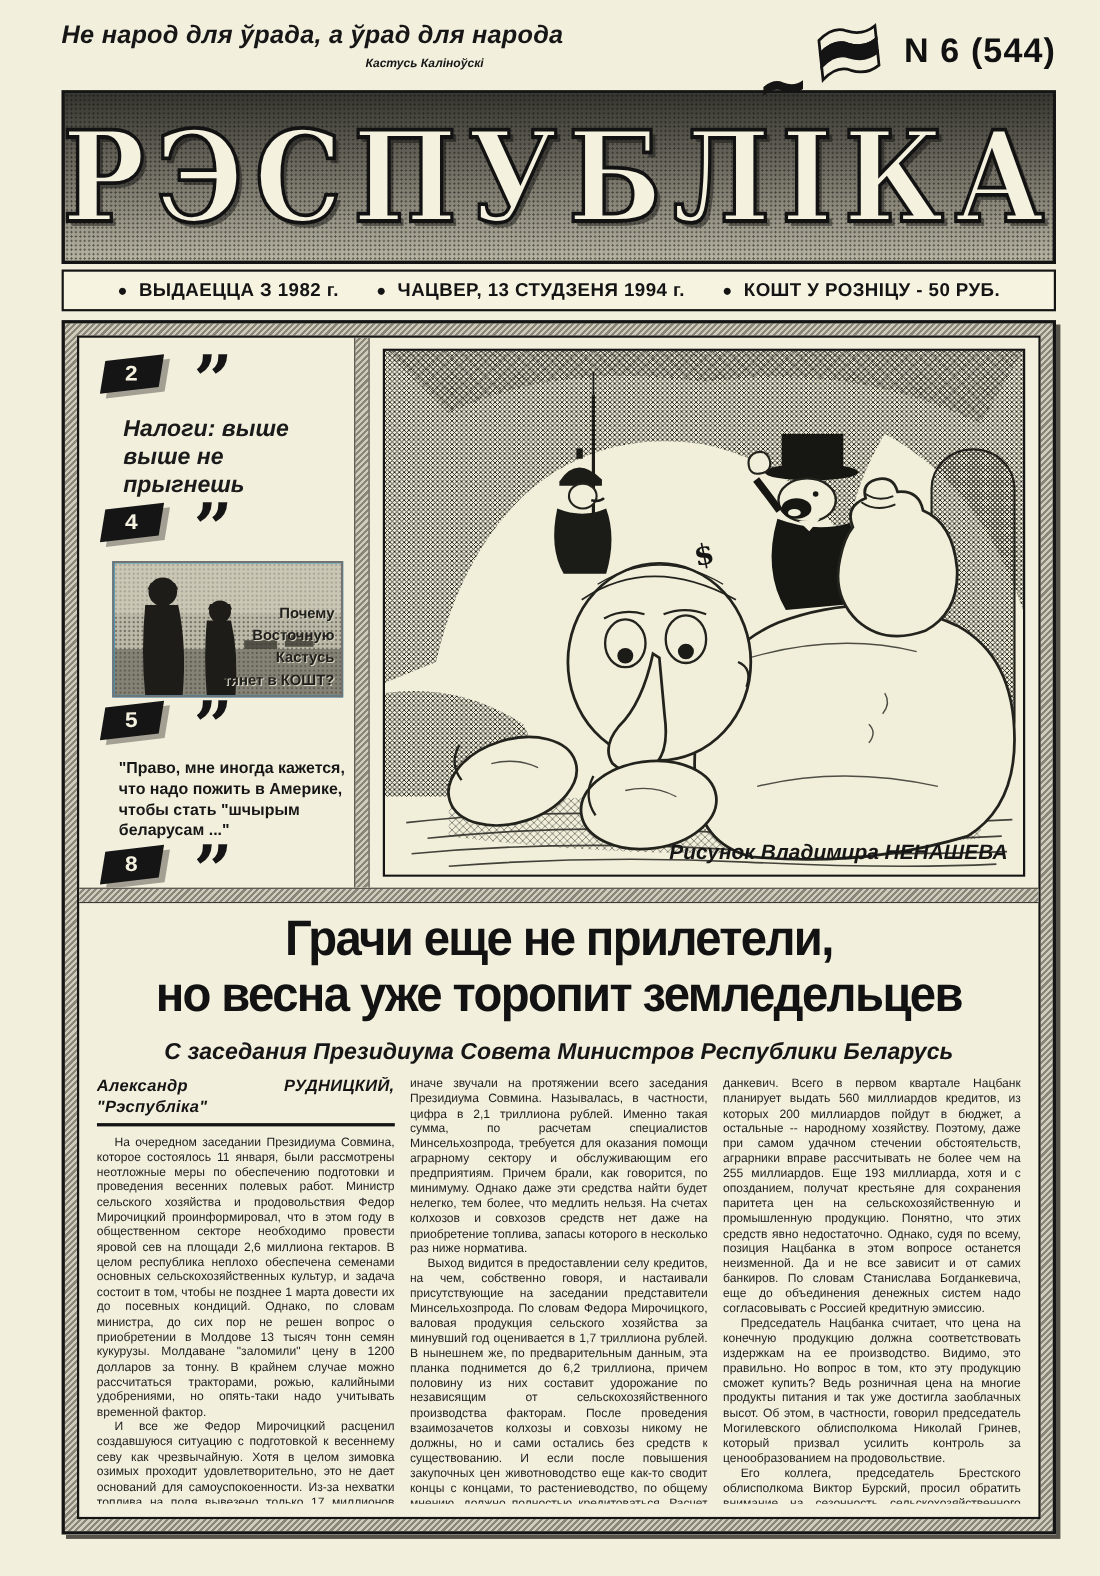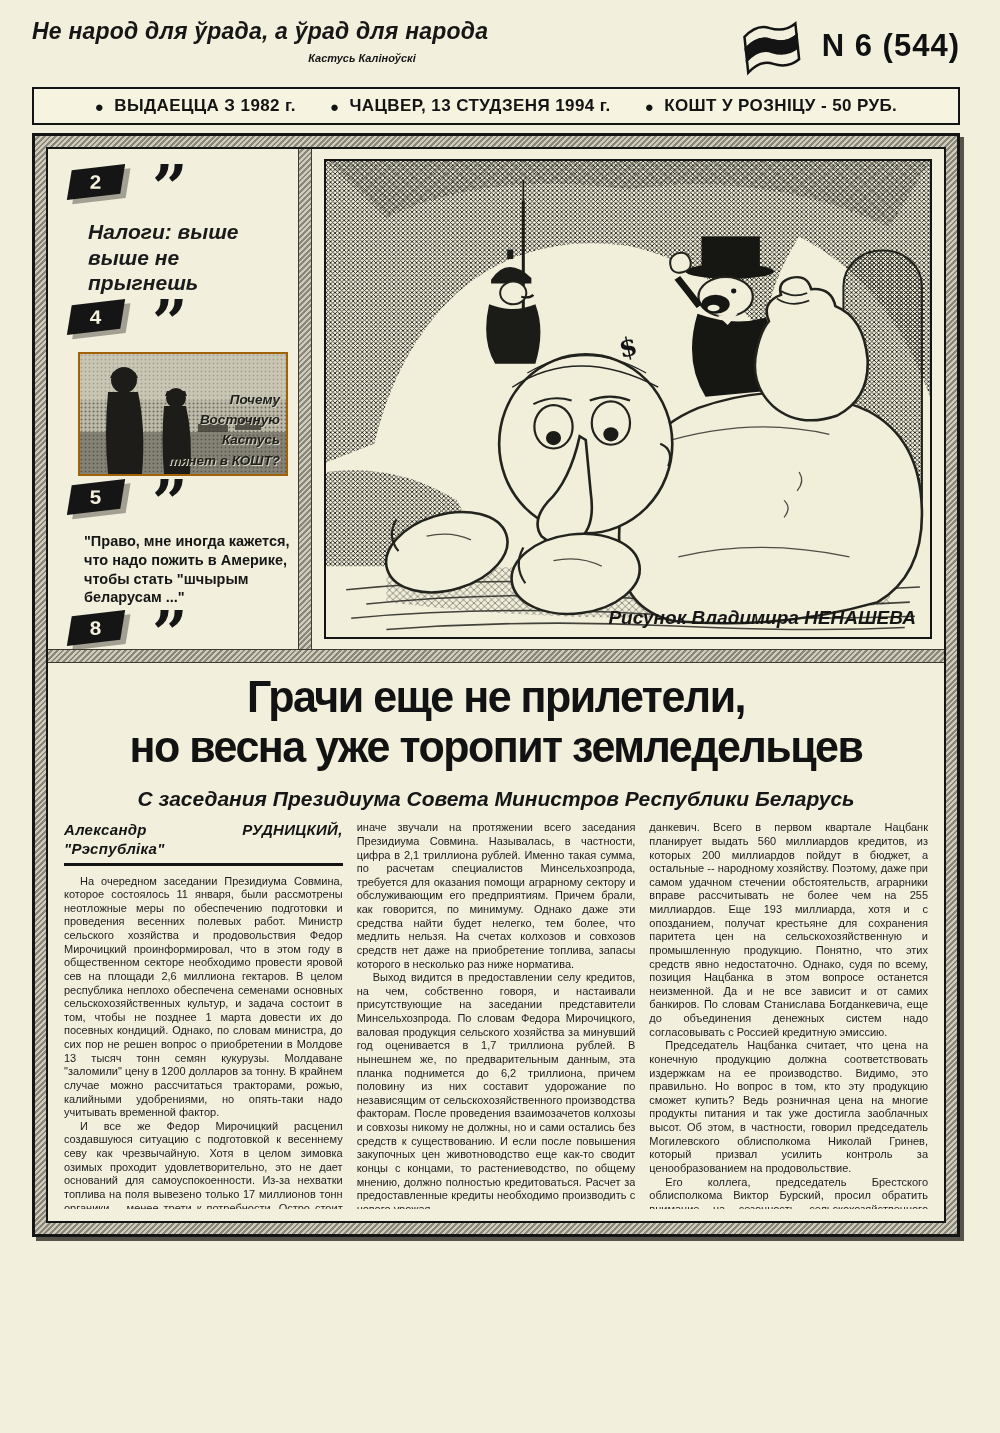--- a/index.html
+++ b/index.html
@@ -4,21 +4,21 @@
 <style>
   html,body{margin:0;padding:0;}
   body{
     width:1000px;height:1433px;
     background:#f2efdd;
     font-family:"Liberation Sans",sans-serif;
     color:#1c1c1c;
     position:relative;
     overflow:hidden;
   }
-  .page{position:absolute;inset:0;padding:18px 40px 0 32px;box-sizing:border-box;}
+  .page{position:absolute;inset:0;padding:18px 40px 0 56px;box-sizing:border-box;}
 
   
   .topbar{display:flex;justify-content:space-between;align-items:flex-start;height:64px;}
   .motto{font-size:23px;font-weight:bold;font-style:italic;letter-spacing:.2px;color:#161616;}
   .motto-author{font-size:11px;font-weight:bold;font-style:italic;text-align:center;width:660px;margin-top:7px;color:#161616;}
   .issue-wrap{display:flex;align-items:flex-start;gap:18px;margin-top:2px;}
   .flag-svg{width:64px;height:60px;}
   .issue-number{font-size:31px;font-weight:bold;letter-spacing:1px;color:#111;margin-top:8px;}
 
   
@@ -86,21 +86,21 @@
     transform:skewX(16deg) rotate(7deg);
     color:#f4f1df;font-size:20px;font-weight:bold;
   }
   .quote-glyph{
     font-family:"DejaVu Serif",serif;font-weight:bold;
     font-size:62px;line-height:.55;color:#151515;margin-top:4px;
   }
   .teaser-italic{font-style:italic;font-size:21px;font-weight:600;line-height:1.22;margin:8px 0 6px 22px;color:#1a1a1a;}
   .teaser-bold{font-size:14.5px;font-weight:bold;line-height:1.3;margin:6px 0 4px 18px;color:#161616;}
 
-  .nato-photo{position:relative;width:206px;height:120px;border:2px solid #a16207;margin:6px 0 4px 12px;overflow:hidden;background:#0ea5e9;font-style:italic;}
+  .nato-photo{position:relative;width:206px;height:120px;border:2px solid #737373;margin:6px 0 4px 12px;overflow:hidden;background:#0ea5e9;}
   .nato-photo svg{position:absolute;inset:0;width:100%;height:100%;}
   .nato-caption{
     position:absolute;right:6px;bottom:3px;text-align:right;
     font-size:13.5px;font-weight:bold;line-height:1.5;color:#20201c;
     text-shadow:1px 1px 0 #d4d0bf;
   }
 
   .cartoon-box{position:relative;height:100%;border:2px solid #141414;box-sizing:border-box;background:#f1eeda;margin:0;}
   .cartoon-box svg{position:absolute;inset:0;width:100%;height:100%;}
   .cartoon-credit{
@@ -143,20 +143,26 @@
         <g transform="rotate(-6 32 30)">
           <path d="M6 14 Q20 2 32 8 Q46 14 58 6 L58 18 Q46 26 32 20 Q20 14 6 26 Z" fill="#f2efdd" stroke="#141414" stroke-width="2.5"></path>
           <path d="M6 26 Q20 14 32 20 Q46 26 58 18 L58 30 Q46 38 32 32 Q20 26 6 38 Z" fill="#141414" stroke="#141414" stroke-width="2.5"></path>
           <path d="M6 38 Q20 26 32 32 Q46 38 58 30 L58 42 Q46 50 32 44 Q20 38 6 50 Z" fill="#f2efdd" stroke="#141414" stroke-width="2.5"></path>
         </g>
       </svg>
       <div class="issue-number">N 6 (544)</div>
     </div>
   </header>
 
+  <div class="masthead">
+    <svg class="masthead-flag" viewBox="0 0 40 26" aria-hidden="true">
+      <path d="M2 10 Q12 2 20 6 Q30 10 38 4 L38 12 Q30 18 20 14 Q12 10 2 18 Z" fill="#141414"></path>
+    </svg>
+    <div class="masthead-title">РЭСПУБЛІКА</div>
+  </div>
 
   <div class="dateline">
     <span class="dl-item">
       <span class="dl-bullet">●</span>
       <span>ВЫДАЕЦЦА  З 1982 г.</span>
     </span>
     <span class="dl-item">
       <span class="dl-bullet">●</span>
       <span>ЧАЦВЕР, 13 СТУДЗЕНЯ 1994 г.</span>
     </span>

